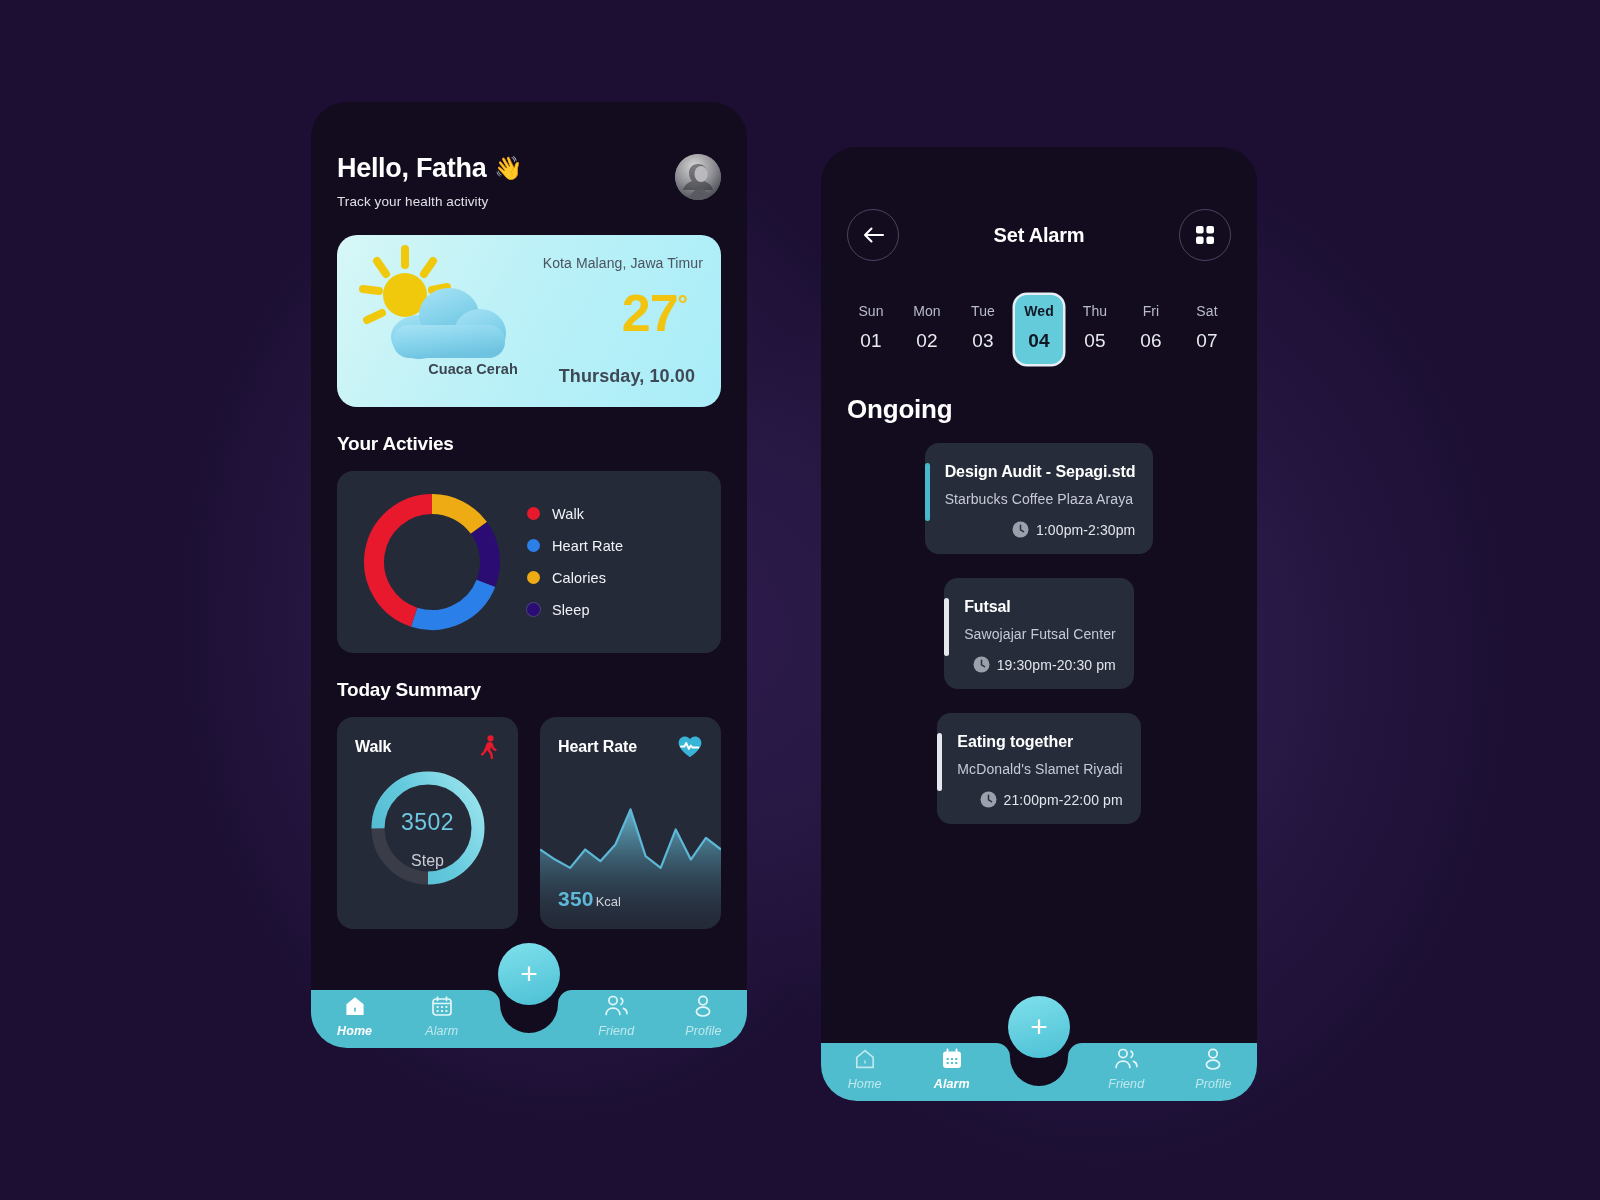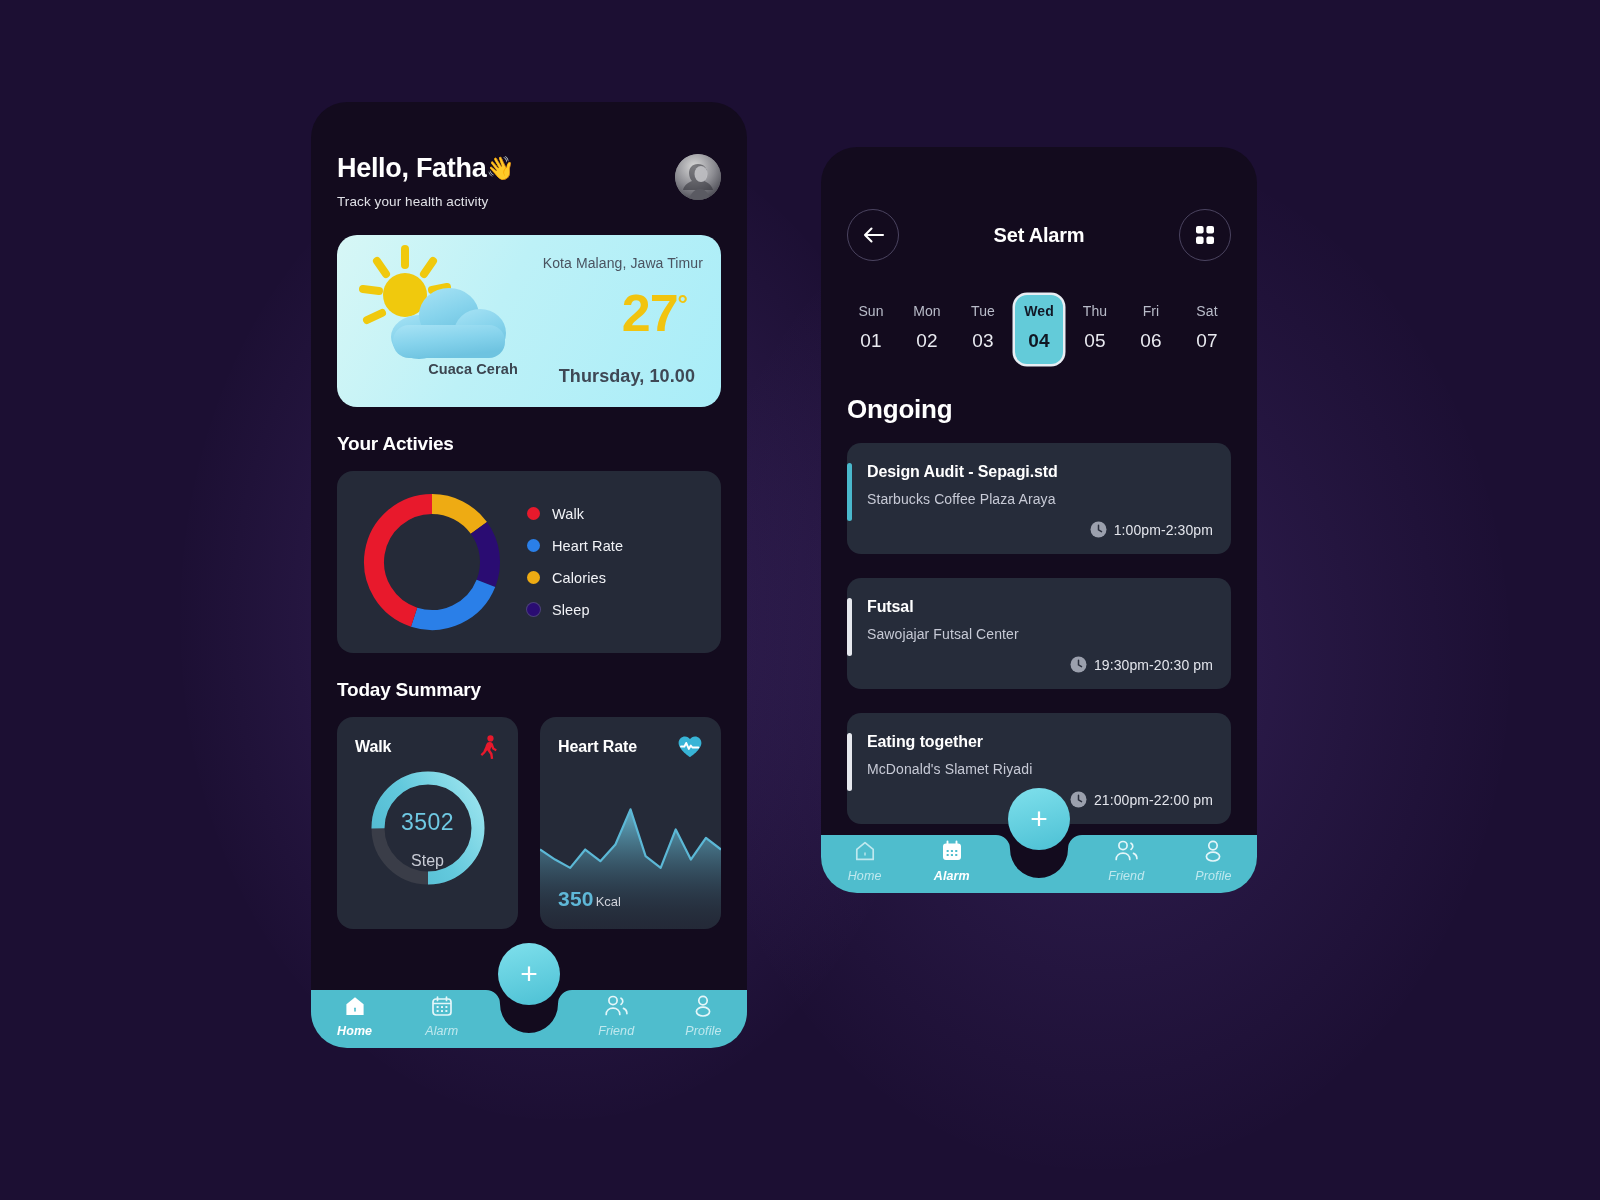--- a/index.html
+++ b/index.html
@@ -23,28 +23,28 @@
   }
 
   
   .phone {
     position:absolute;
     background:#130b1e;
     border-radius:36px;
     overflow:hidden;
   }
   #phone-home { left:311px; top:102px; width:436px; height:946px; }
-  #phone-alarm { left:821px; top:147px; width:436px; height:746px; }
+  #phone-alarm { left:821px; top:147px; width:436px; height:954px; }
 
   
   .home-pad { padding:52px 26px 0 26px; }
   .greet-row { display:flex; align-items:flex-start; justify-content:space-between; }
   .greet-title {
     font-size:27px; font-weight:bold; color:#ffffff; letter-spacing:-0.3px;
-    display:flex; align-items:center; gap:0; line-height:1.1;
+    display:flex; align-items:center; gap:8px; line-height:1.1;
   }
   .wave { font-size:23px; }
   .greet-sub { font-size:13.5px; color:#dfe0e6; margin-top:10px; letter-spacing:0.1px; }
   .avatar {
     width:46px; height:46px; border-radius:50%; flex:0 0 auto;
     background:radial-gradient(circle at 42% 30%, #cfcfcf 0%, #8d8d92 45%, #4d4d55 100%);
     overflow:hidden; position:relative;
   }
   .avatar svg { position:absolute; left:0; top:0; }
 
@@ -150,21 +150,21 @@
     width:48px; padding:8px 0 12px 0; border-radius:12px; text-align:center;
   }
   .day .dn { font-size:14px; color:#b9bcc9; letter-spacing:0.1px; }
   .day .dd { font-size:19px; color:#e9eaf0; margin-top:11px; letter-spacing:0.3px; }
   .day.sel { background:#63cbd9; box-shadow:0 0 0 2.5px #e8eef4; }
   .day.sel .dn { color:#121826; font-weight:bold; }
   .day.sel .dd { color:#101723; font-weight:bold; }
 
   .al-sec { margin-top:30px; font-size:26px; font-weight:bold; color:#ffffff; letter-spacing:-0.2px; }
 
-  .ev-list { margin-top:18px; display:flex; flex-direction:column; gap:24px; }
+  .ev-list { margin-top:18px; display:flex; flex-direction:column; gap:24px;align-items:center; }
   .ev-card {
     border-radius:14px; background:#262c3a; padding:20px 18px 16px 20px; position:relative;
   }
   .ev-bar {
     position:absolute; left:0; top:20px; width:5px; height:58px; border-radius:4px;
   }
   .ev-name { font-size:16px; font-weight:bold; color:#ffffff; letter-spacing:-0.1px; }
   .ev-place { font-size:14px; color:#c7cad6; margin-top:10px; letter-spacing:0.1px; }
   .ev-time-row {
     display:flex; align-items:center; justify-content:flex-end; gap:7px; margin-top:14px;

